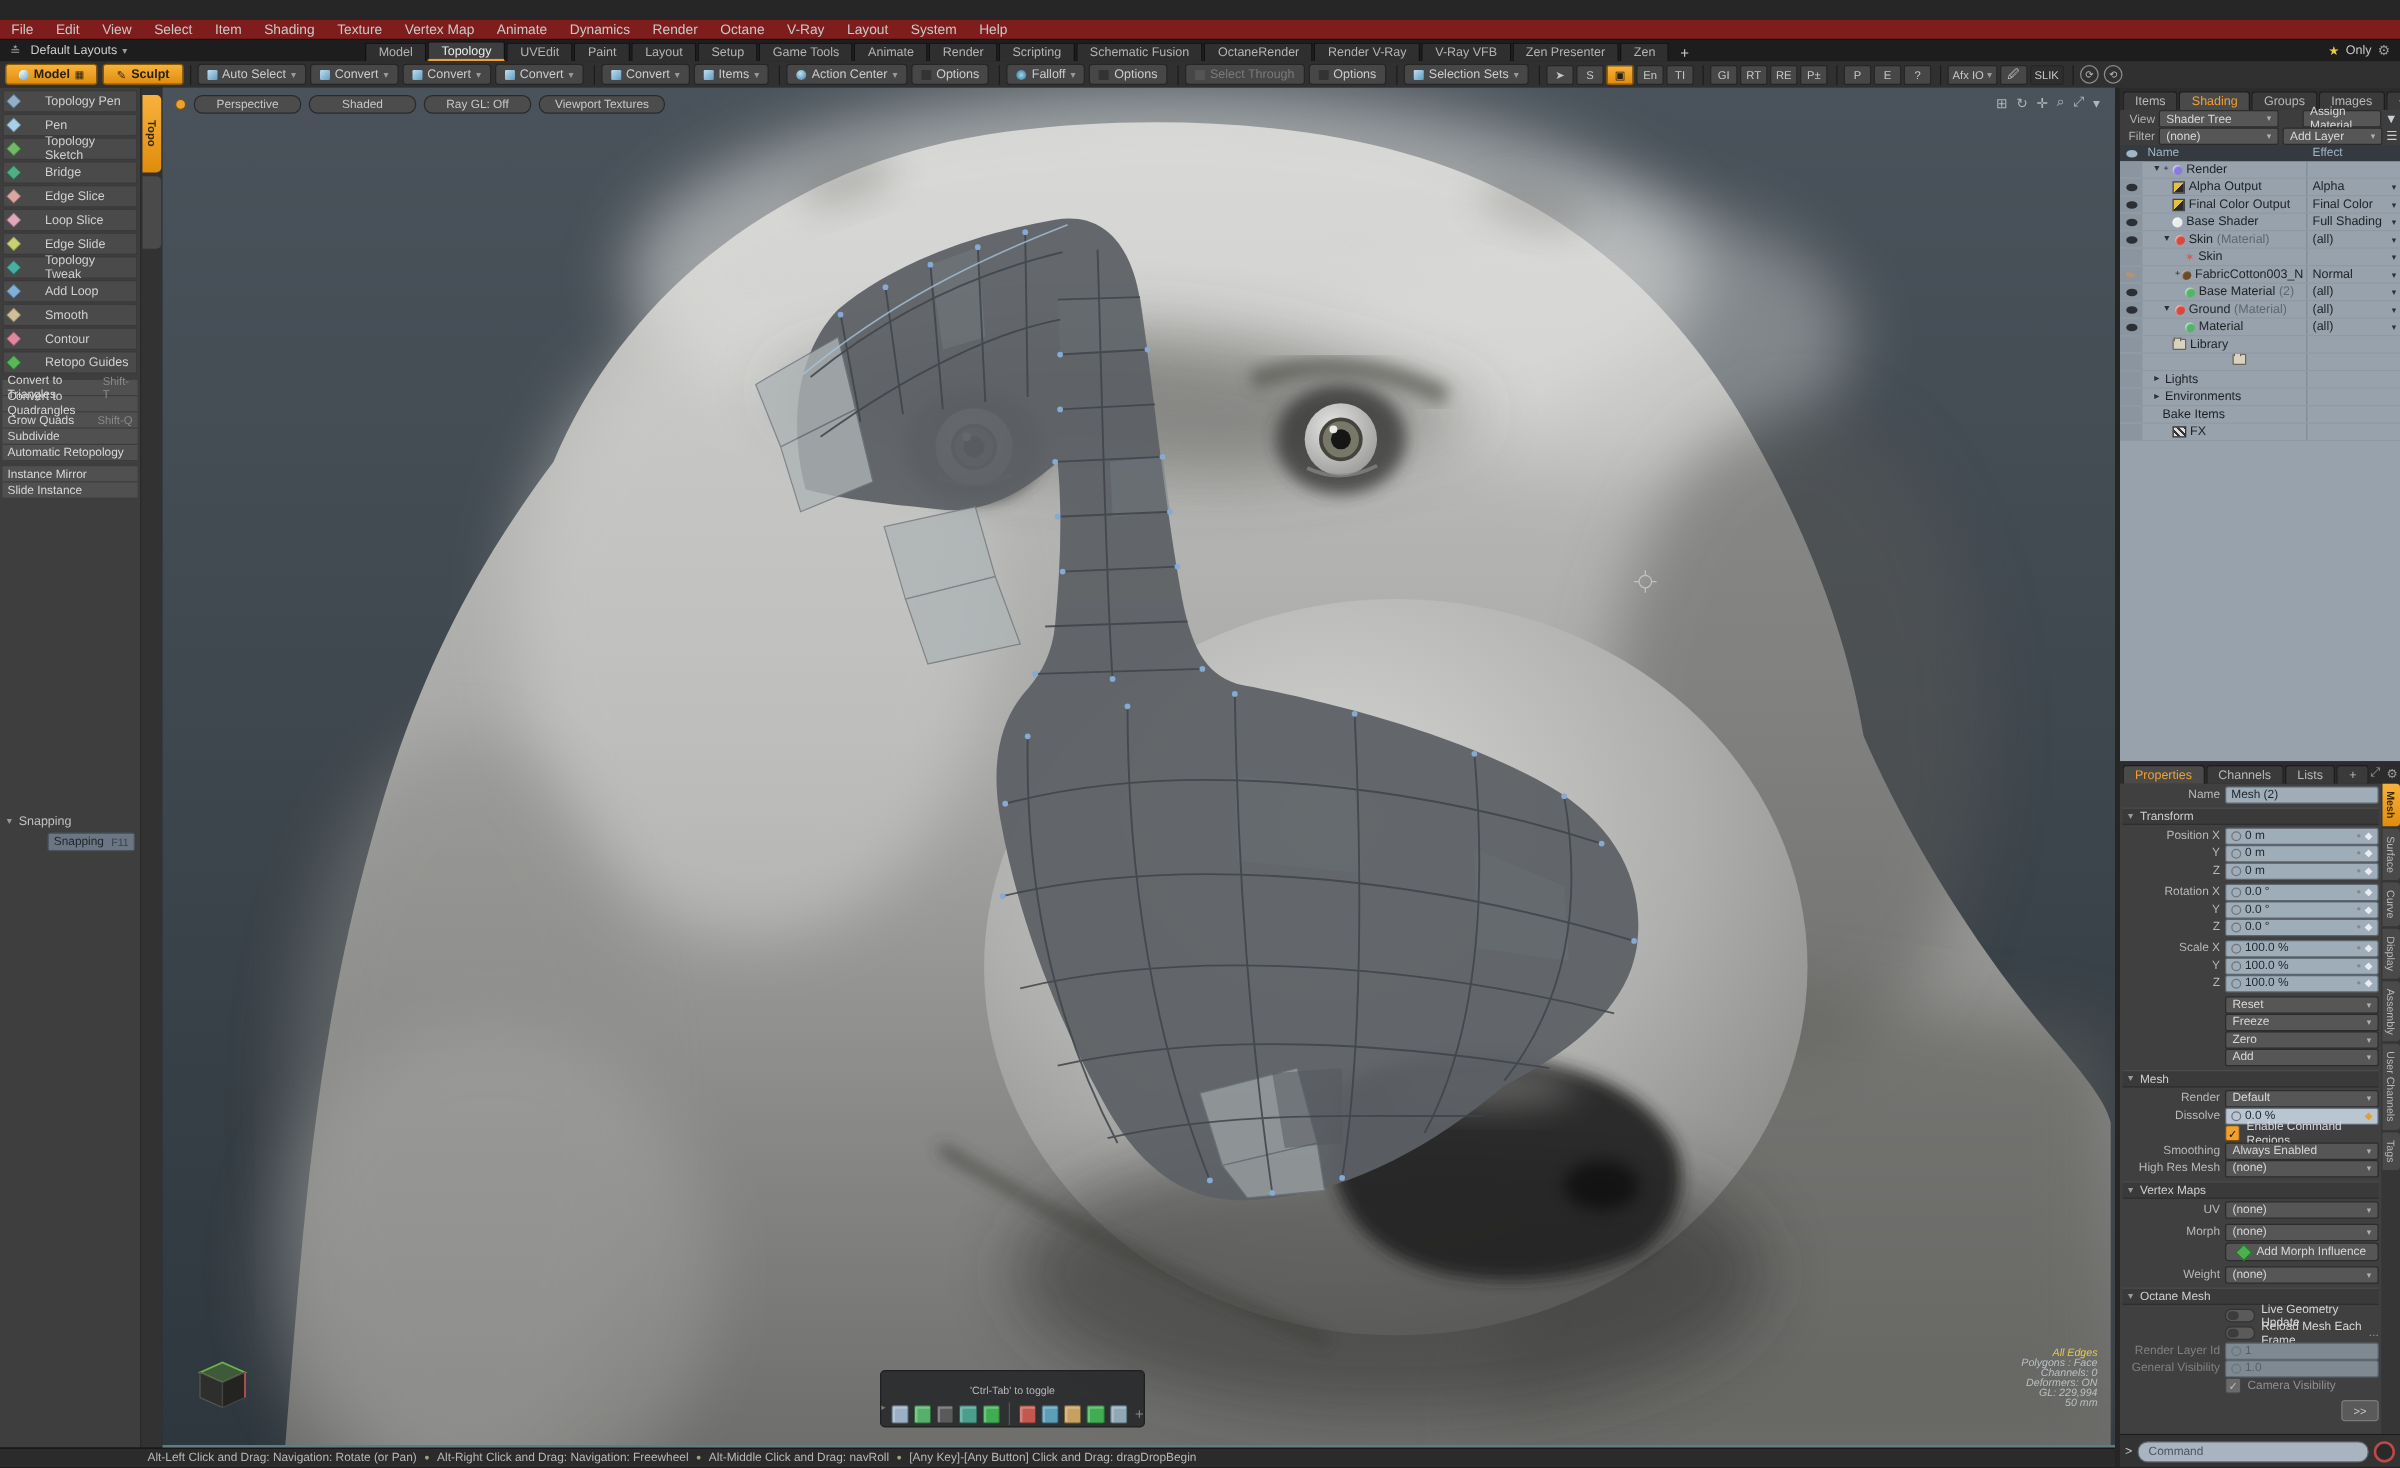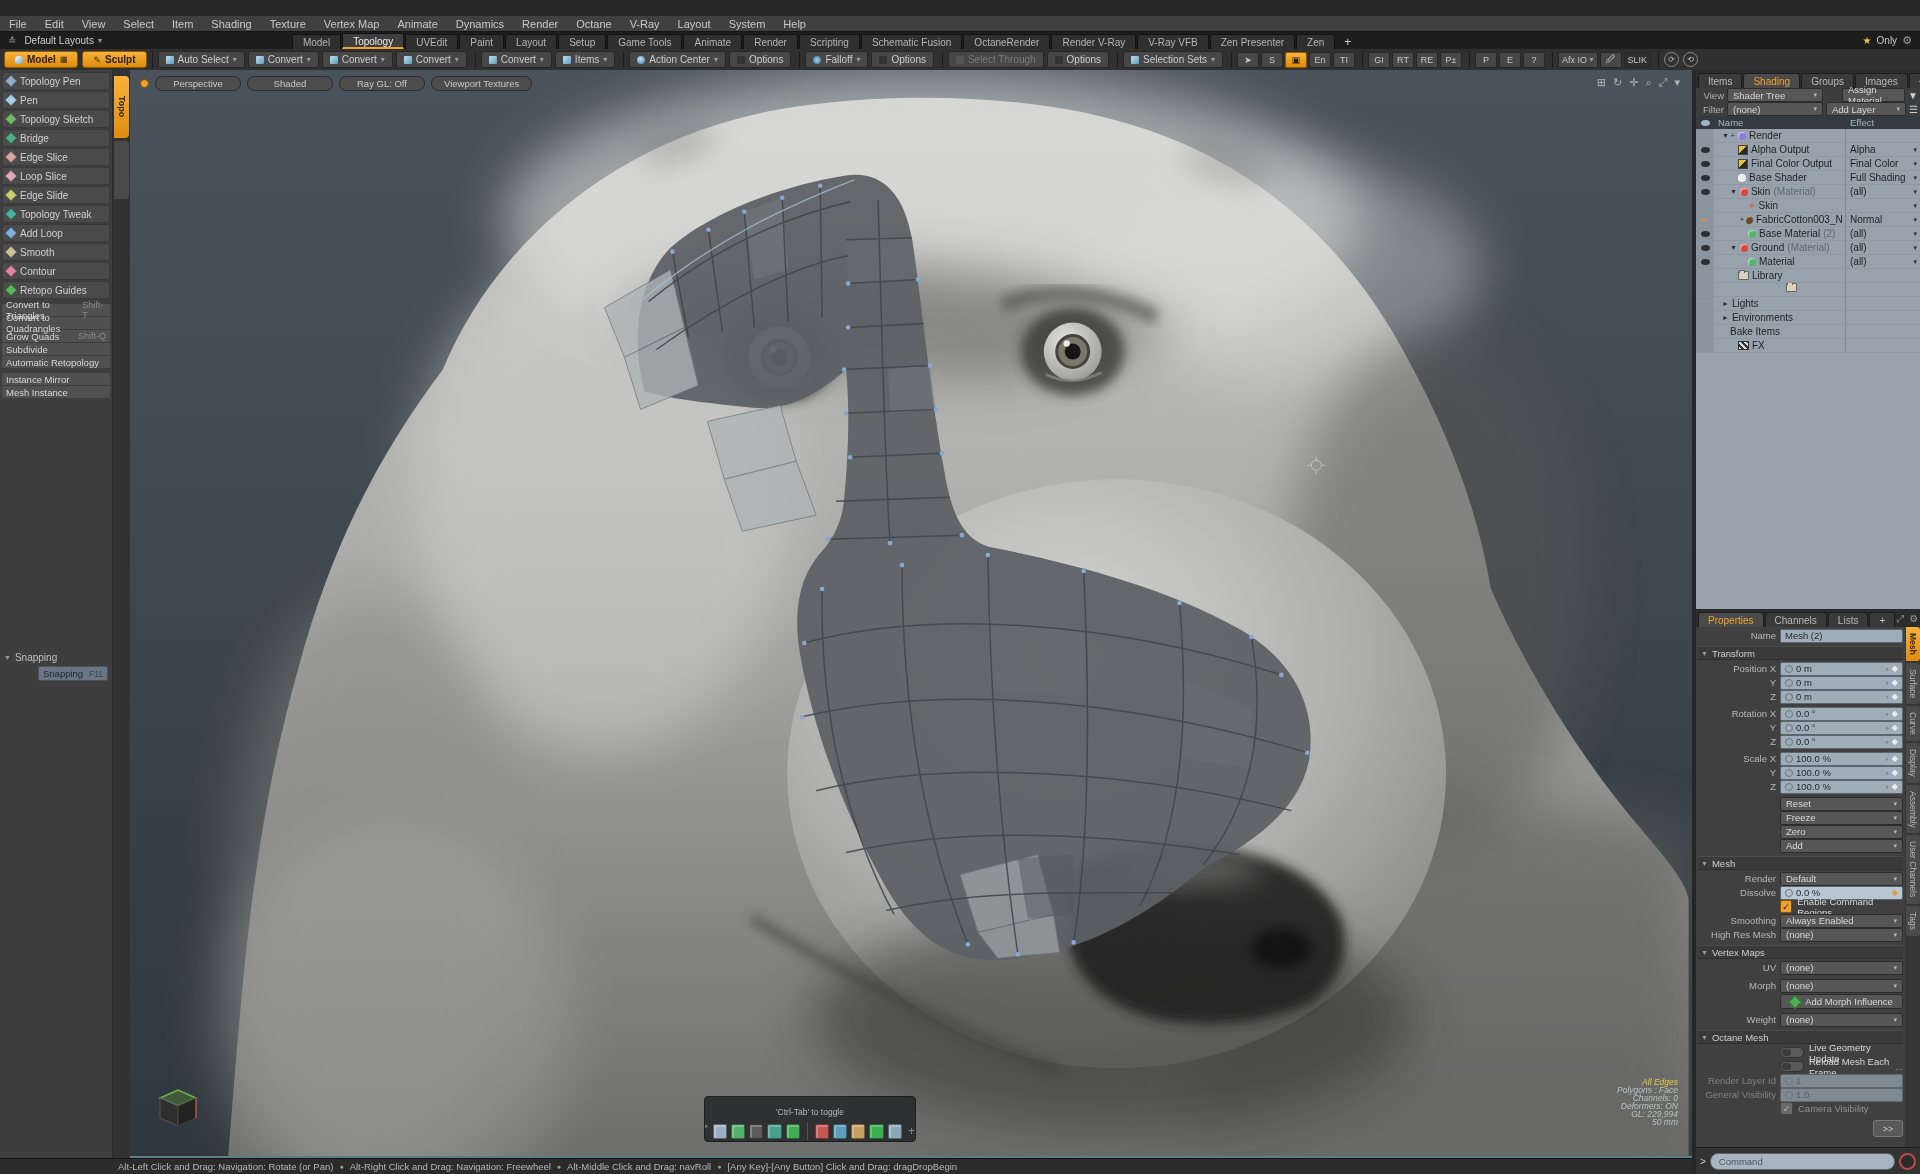--- a/index.html
+++ b/index.html
@@ -8,21 +8,21 @@
        -webkit-font-smoothing:antialiased;}
   i,b,em{font-style:normal;font-weight:normal;}
   
   .titlebar{position:absolute;left:0;top:0;width:1920px;height:16px;background:#1c1c1c;
             display:flex;align-items:center;font-size:11px;color:#cfcfcf;}
   .applogo{width:10px;height:10px;border-radius:50%;background:#f59e1e;margin:0 6px 0 4px;
            position:relative;}
   .applogo:after{content:"";position:absolute;left:3px;top:3px;width:4px;height:4px;border-radius:50%;background:#7a4a00;}
   .winctl{margin-left:auto;display:flex;gap:14px;padding-right:10px;color:#a8a8a8;font-size:9px;}
   
-  .menubar{position:absolute;left:0;top:16px;width:1920px;height:15px;background:#404040;
+  .menubar{position:absolute;left:0;top:16px;width:1920px;height:15px;background:#7f1d1d;
            border-bottom:1px solid #151515;display:flex;align-items:center;font-size:11px;}
   .mi{padding:0 9px;color:#c8c8c8;cursor:default;}
   
   .layoutbar{position:absolute;left:0;top:32px;width:1920px;height:17px;background:#1d1d1d;
              display:flex;align-items:center;font-size:10px;}
   .pinicon{margin:0 8px;color:#9a9a9a;font-size:10px;}
   .lswitch{color:#cccccc;display:flex;align-items:center;gap:4px;}
   .caret{font-size:8px;color:#9a9a9a;}
   .tabs{margin-left:190px;display:flex;align-items:flex-end;height:17px;}
   .tab{background:#2f2f2f;border:1px solid #111;border-bottom:none;color:#b4b4b4;
@@ -53,21 +53,21 @@
   .mini.dark{background:#2e2e2e;}
   .circbtn{width:13px;height:13px;border-radius:50%;border:1px solid #8a8a8a;color:#bbb;
            display:flex;align-items:center;justify-content:center;font-size:8px;margin-right:4px;}
   
   .main{position:absolute;left:0;top:70px;width:1920px;height:1104px;display:flex;}
   .west{width:1692px;display:flex;flex-direction:column;}
   .west-top{height:1088px;display:flex;}
   
   .leftpanel{width:113px;background:#3e3e3e;border-right:1px solid #2a2a2a;padding-top:2px;box-sizing:border-box;}
   .tool{height:16px;margin:0 2px 1px 2px;background:#4a4a4a;border:1px solid #3a3a3a;border-radius:2px;
-        display:flex;align-items:center;gap:4px;padding:0 3px;font-size:10px;color:#d0d0d0;}
+        display:flex;align-items:center;gap:20px;padding:0 3px;font-size:10px;color:#d0d0d0;}
   .ticon{width:8px;height:8px;transform:rotate(45deg) scale(.9);border:1px solid rgba(0,0,0,.35);border-radius:1px;flex:0 0 auto;}
   .cmd{height:12px;margin:0 2px;background:#505050;border-bottom:1px solid #3c3c3c;
        display:flex;align-items:center;font-size:9.5px;color:#d8d8d8;padding:0 4px;justify-content:space-between;}
   .cmd .sc{color:#8a8a8a;font-size:9px;}
   .cmdgap{height:4px;}
   .snaphdr{margin-top:252px;height:13px;display:flex;align-items:center;font-size:10px;color:#c0c0c0;padding-left:4px;gap:4px;}
   .snaphdr .arr{font-size:7px;color:#9a9a9a;}
   .snapbtn{margin:2px 4px 0 38px;height:13px;background:#6a7683;border:1px solid #49525c;border-radius:2px;
            display:flex;align-items:center;justify-content:space-between;font-size:9.5px;color:#1d242b;padding:0 4px;}
   .snapbtn .sc{color:#39424c;font-size:8.5px;}
@@ -414,21 +414,21 @@
             </div>
           <div class="cmd">
               <span>Automatic Retopology</span>
               <span class="sc"></span>
             </div>
           <div class="cmdgap"></div>
           <div class="cmd">
               <span>Instance Mirror</span>
             </div>
           <div class="cmd">
-              <span>Mesh Instance</span>
+              <span>Slide Instance</span>
             </div>
           <div class="snaphdr">
               <i class="arr">▼</i>
               <span>Snapping</span>
             </div>
           <div class="snapbtn">
               <span>Snapping</span>
               <span class="sc">F11</span>
             </div>
         </div>

